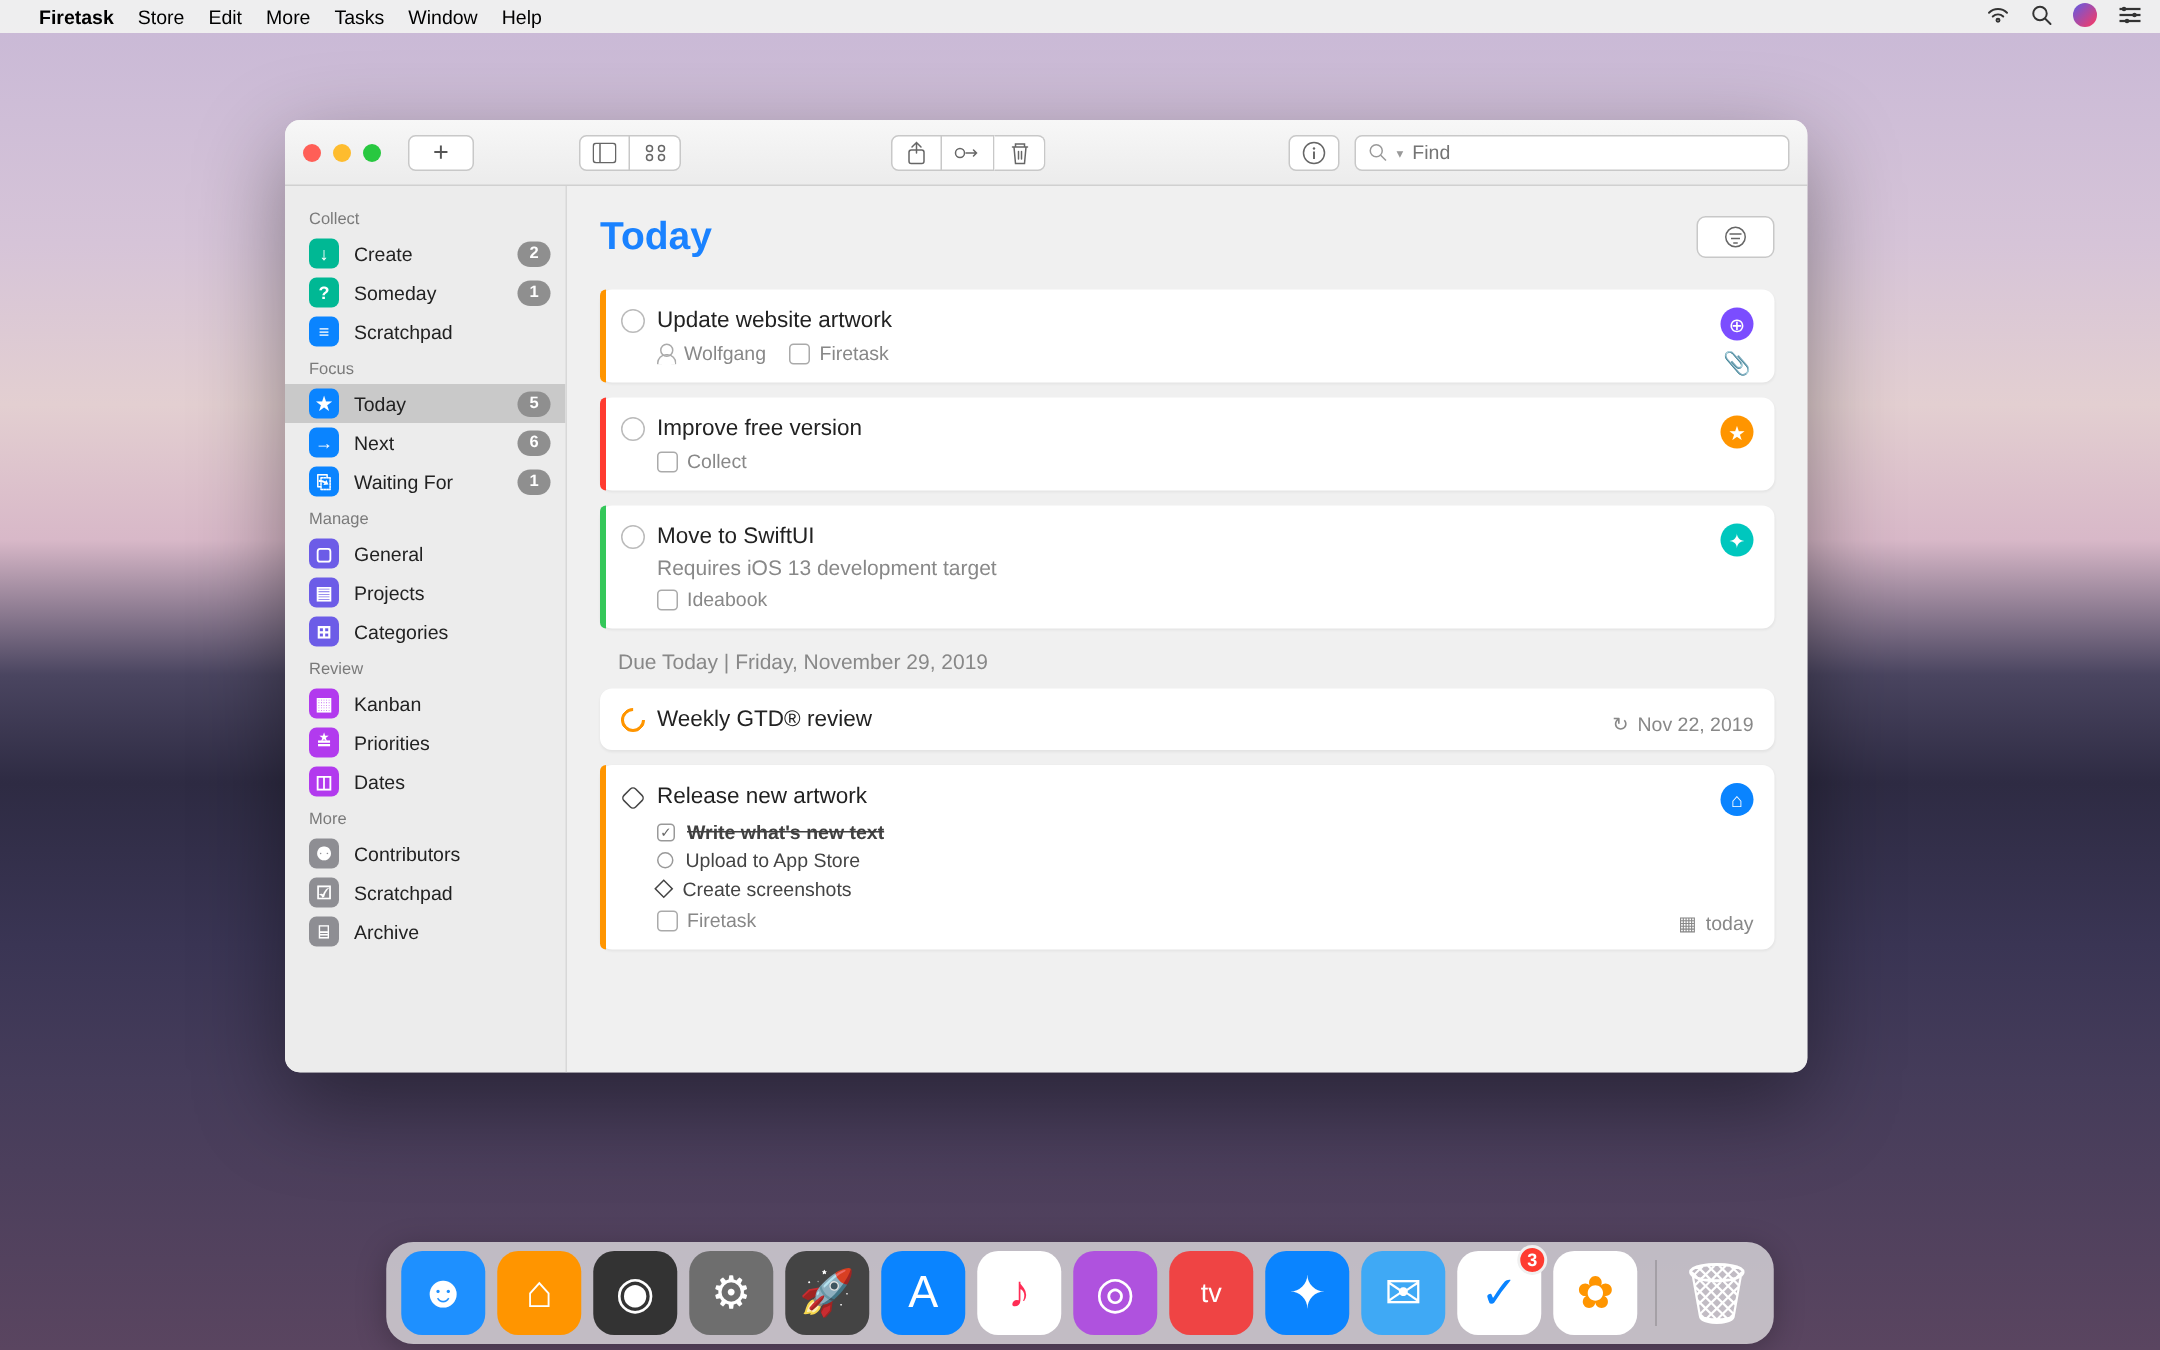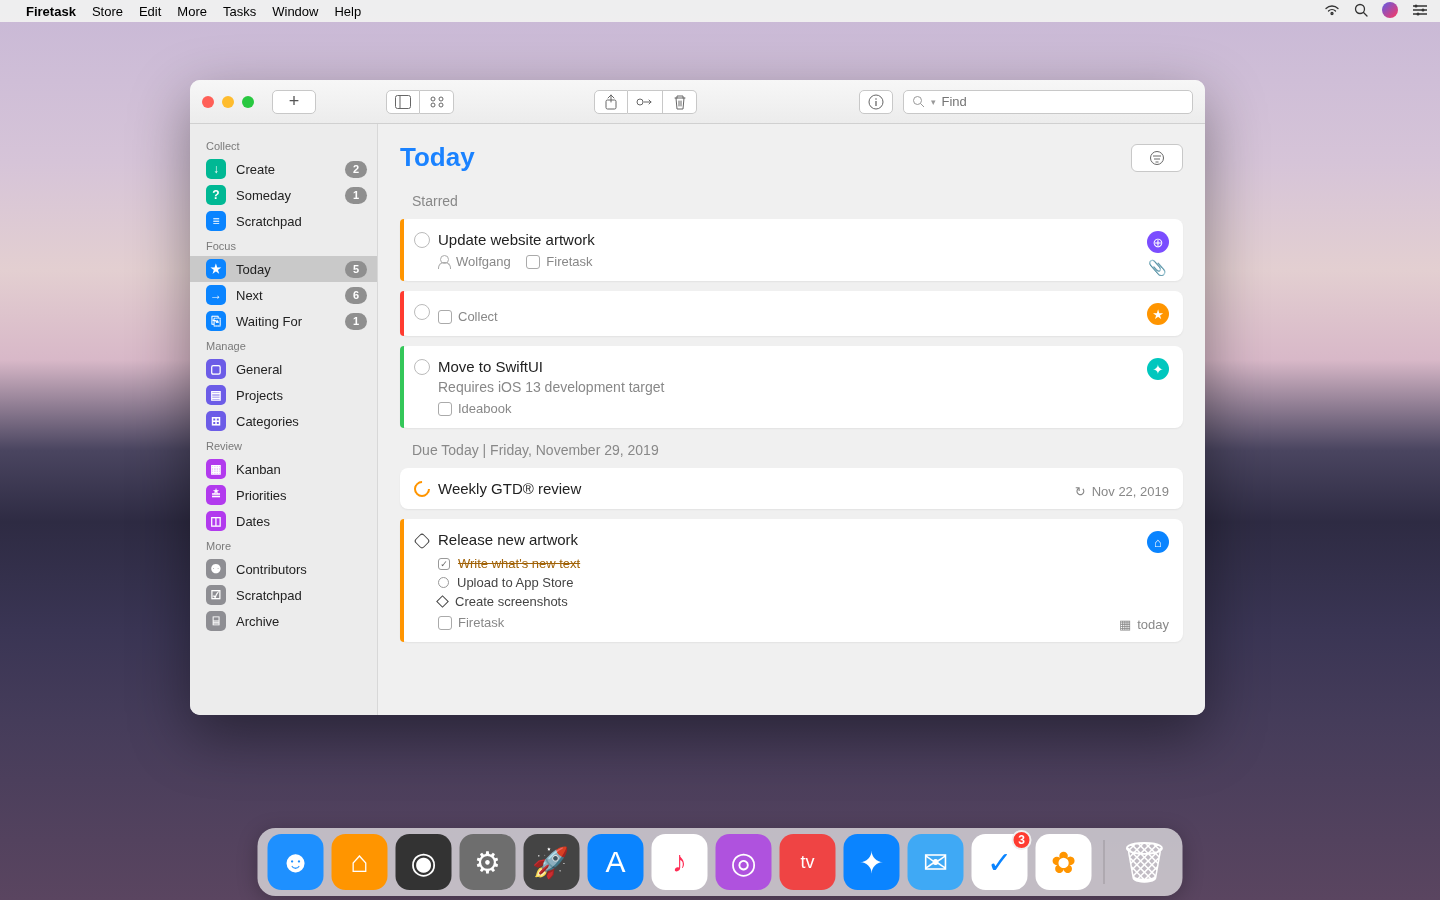--- a/index.html
+++ b/index.html
@@ -114,21 +114,21 @@
 .meta-person::before { content: ""; position: absolute; top: 0; left: 2px; width: 7px; height: 7px; border: 1.2px solid #aaa; border-radius: 50%; }
 .meta-person::after { content: ""; position: absolute; bottom: 0; left: 0; width: 11px; height: 6px; border: 1.2px solid #aaa; border-bottom: none; border-radius: 6px 6px 0 0; }
 .card-rbadges { position: absolute; right: 14px; top: 12px; display: flex; flex-direction: column; gap: 6px; align-items: center; }
 .rbadge { width: 22px; height: 22px; border-radius: 50%; display: flex; align-items: center; justify-content: center; color: #fff; font-size: 13px; }
 .bottom-right { position: absolute; right: 14px; bottom: 10px; font-size: 13px; color: #888; display: flex; align-items: center; gap: 6px; }
 
 
 .subtasks { margin-top: 8px; }
 .subtask { display: flex; align-items: center; gap: 8px; font-size: 13px; color: #444; margin: 4px 0; }
 .subtask .st-check { width: 12px; height: 12px; border: 1.2px solid #999; border-radius: 3px; display: inline-flex; align-items: center; justify-content: center; font-size: 9px; color: #666; }
-.subtask.done .st-label { text-decoration: line-through; color: #a16207; }
+.subtask.done .st-label { text-decoration: line-through; color: #404040; font-weight: bold; }
 .subtask .st-diamond { width: 9px; height: 9px; border: 1.2px solid #444; transform: rotate(45deg); }
 .subtask .st-circle { width: 11px; height: 11px; border: 1.2px solid #999; border-radius: 50%; }
 
 
 .dock {
   position: absolute; bottom: 4px; left: 50%; transform: translateX(-50%);
   background: rgba(240,240,240,0.7); border-radius: 18px; padding: 6px 10px;
   display: flex; gap: 8px; box-shadow: 0 4px 20px rgba(0,0,0,0.25);
 }
 .dock-item {
@@ -327,35 +327,35 @@
         <div class="filter-btn">
           <svg width="18" height="16" viewBox="0 0 18 16">
               <circle cx="9" cy="8" r="6.5" fill="none" stroke="#666"></circle>
               <line x1="5" y1="6" x2="13" y2="6" stroke="#666"></line>
               <line x1="6" y1="9" x2="12" y2="9" stroke="#666"></line>
               <line x1="7.5" y1="12" x2="10.5" y2="12" stroke="#666"></line>
             </svg>
         </div>
       </div>
 
-      <div class="section-label">Starred</div>
       <div id="starred-list">
           <div class="card">
             <div class="card-stripe" style="background: rgb(255, 149, 0);"></div>
             <div class="card-check"></div>
             <div class="card-title">Update website artwork</div>
             <div class="meta-row"><span class="meta-person"></span><span>Wolfgang</span>&nbsp;<span class="meta-ic"></span><span>Firetask</span></div>
             <div class="card-rbadges">
               <div class="rbadge" style="background: rgb(123, 77, 255);">⊕</div>
               <div style="color: rgb(136, 136, 136); font-size: 15px;">📎</div>
             </div>
           </div>
           <div class="card">
             <div class="card-stripe" style="background: rgb(255, 59, 48);"></div>
             <div class="card-check"></div>
+            <div class="card-title">Improve free version</div>
             <div class="meta-row">
               <span class="meta-ic"></span>
               <span>Collect</span>
             </div>
             <div class="card-rbadges">
               <div class="rbadge" style="background: rgb(255, 149, 0);">★</div>
             </div>
           </div>
           <div class="card">
             <div class="card-stripe" style="background: rgb(52, 199, 89);"></div>

